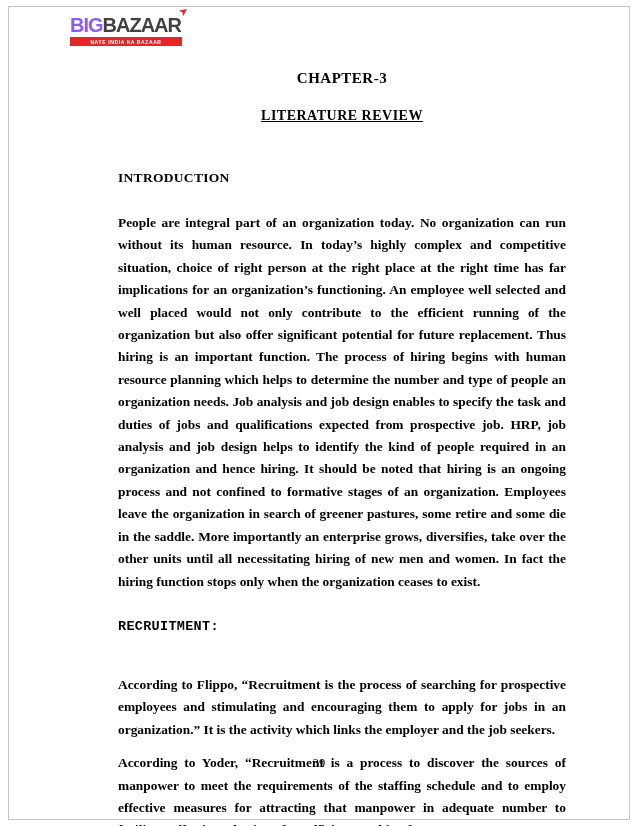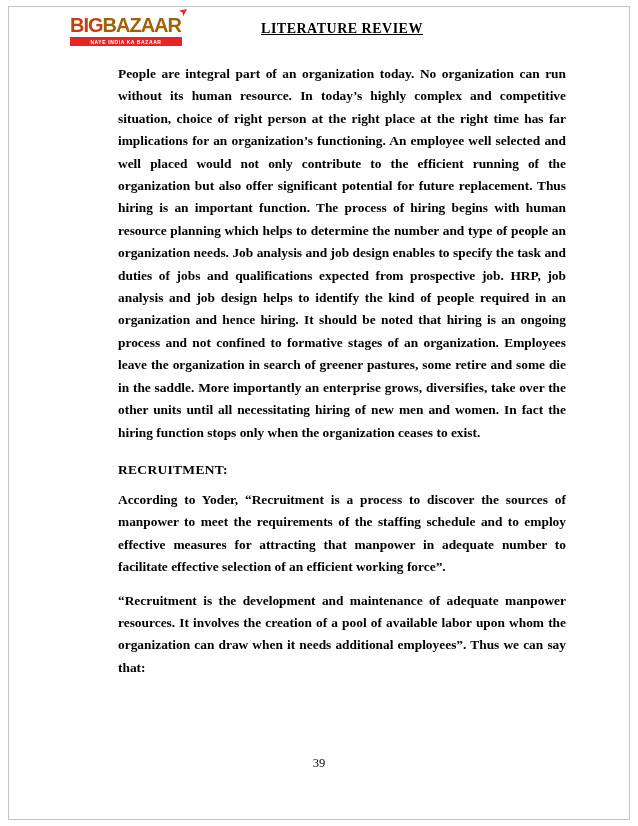--- a/index.html
+++ b/index.html
@@ -3,53 +3,56 @@
 <meta charset="utf-8">
 <style>
   html,body{margin:0;padding:0;background:#ffffff;}
   body{width:638px;height:826px;font-family:"Liberation Serif",serif;color:#000;position:relative;overflow:hidden;}
   .page{position:relative;width:638px;height:826px;background:#fff;}
   .frame{position:absolute;left:8px;top:6px;right:8px;bottom:6px;border:1px solid #c4c4c4;pointer-events:none;}
 
   
   .logo{position:absolute;left:70px;top:15px;width:112px;}
   .logo-main{font-family:"Liberation Sans",sans-serif;font-weight:bold;font-size:20px;letter-spacing:-1px;line-height:1;white-space:nowrap;}
-  .logo-big{color:#c2410c;text-align:right;}
-  .logo-bazaar{color:#a16207;text-align:right;}
+  .logo-big{color:#8b5cf6;text-align:right;}
+  .logo-bazaar{color:#404040;text-align:right;}
   .logo-arrow{position:absolute;right:-6px;top:-9px;color:#e8232a;font-size:11px;transform:rotate(-38deg);line-height:1;}
   .logo-tagline{margin-top:2px;background:#e8232a;color:#fff;font-family:"Liberation Sans",sans-serif;font-size:5px;letter-spacing:0.6px;text-align:center;padding:2px 0 1px;font-weight:bold;}
 
   
   .content{position:absolute;left:118px;top:0;width:448px;}
   .chapter{margin:70px 0 0;text-align:center;font-size:15px;font-weight:bold;letter-spacing:0.5px;}
   .title{margin:21px 0 0;text-align:center;font-size:14px;font-weight:bold;text-decoration:underline;letter-spacing:0.5px;}
   .section-head{margin:46px 0 0;font-size:13.5px;font-weight:bold;letter-spacing:0.3px;}
-  .section-head.recruit{margin-top:18px;}
+  .section-head.recruit{margin-top:26px;font-family:Liberation Mono, monospace;}
   p.body{margin:26px 0 0;font-size:13.4px;line-height:22.4px;text-align:justify;font-weight:bold;}
   p.body.tight{margin-top:11px;}
   p.body.after-head{margin-top:40px;}
   .page-number{position:absolute;top:756px;left:0;width:638px;text-align:center;font-size:12.5px;}
 </style>
 </head>
 <body>
 
 <div class="page">
   <div class="frame"></div>
 
   <div class="logo">
     <span class="logo-arrow">➤</span>
     <div class="logo-main"><span class="logo-big">BIG</span><span class="logo-bazaar">BAZAAR</span></div>
     <div class="logo-tagline">NAYE INDIA KA BAZAAR</div>
   </div>
 
   <div class="content">
+    <div class="chapter">CHAPTER-3</div>
     <div class="title">LITERATURE REVIEW</div>
 
+    <div class="section-head">INTRODUCTION</div>
     <p class="body">People are integral part of an organization today. No organization can run without its human resource. In today’s highly complex and competitive situation, choice of right person at the right place at the right time has far implications for an organization’s functioning.  An employee well selected and well placed would not only contribute to the efficient running of the organization but also offer significant potential for future replacement. Thus hiring is an important function. The process of hiring begins with human resource planning which helps to determine the number and type of people an organization needs. Job analysis and job design enables to specify the task and duties of jobs and qualifications expected from prospective job. HRP, job analysis and job design helps to identify the kind of people required in an organization and hence hiring. It should be noted that hiring is an ongoing process and not confined to formative stages of an organization. Employees leave the organization in search of greener pastures, some retire and some die in the saddle. More importantly an enterprise grows, diversifies, take over the other units until all necessitating hiring of new men and women. In fact the hiring function stops only when the organization ceases to exist.</p>
 
     <div class="section-head recruit">RECRUITMENT:</div>
+    <p class="body after-head">According to Flippo, “Recruitment is the process of searching for prospective employees and stimulating and encouraging them to apply for jobs in an organization.” It is the activity which links the employer and the job seekers.</p>
     <p class="body tight">According to Yoder, “Recruitment is a process to discover the sources of manpower to meet the requirements of the staffing schedule and to employ effective measures for attracting that manpower in adequate number to facilitate effective selection of an efficient working force”.</p>
     <p class="body tight">“Recruitment is the development and maintenance of adequate manpower resources. It  involves the creation of a pool of available labor upon whom the organization can draw when it needs additional employees”. Thus we can say that:</p>
 
   </div>
 
   <div class="page-number">39</div>
 </div>
 
 </body></html>

